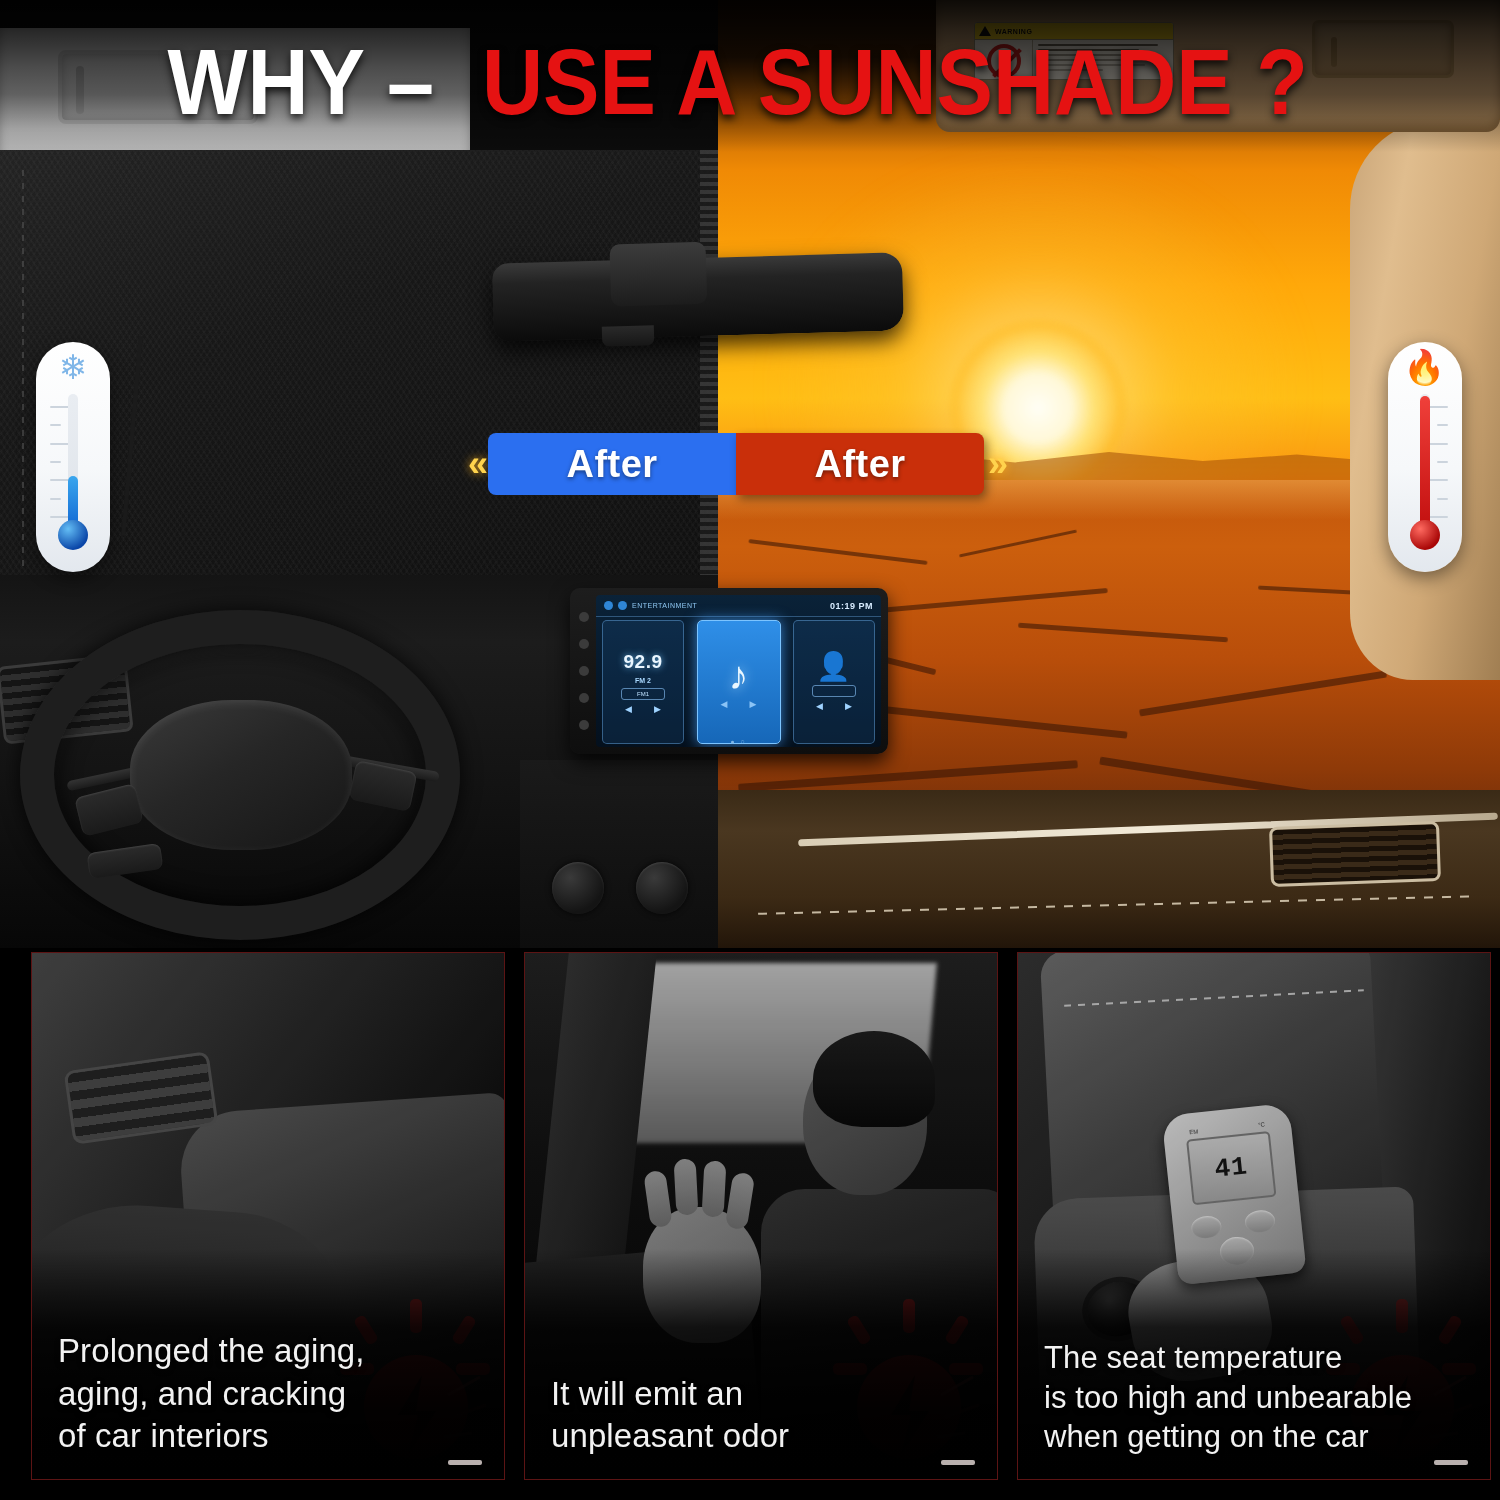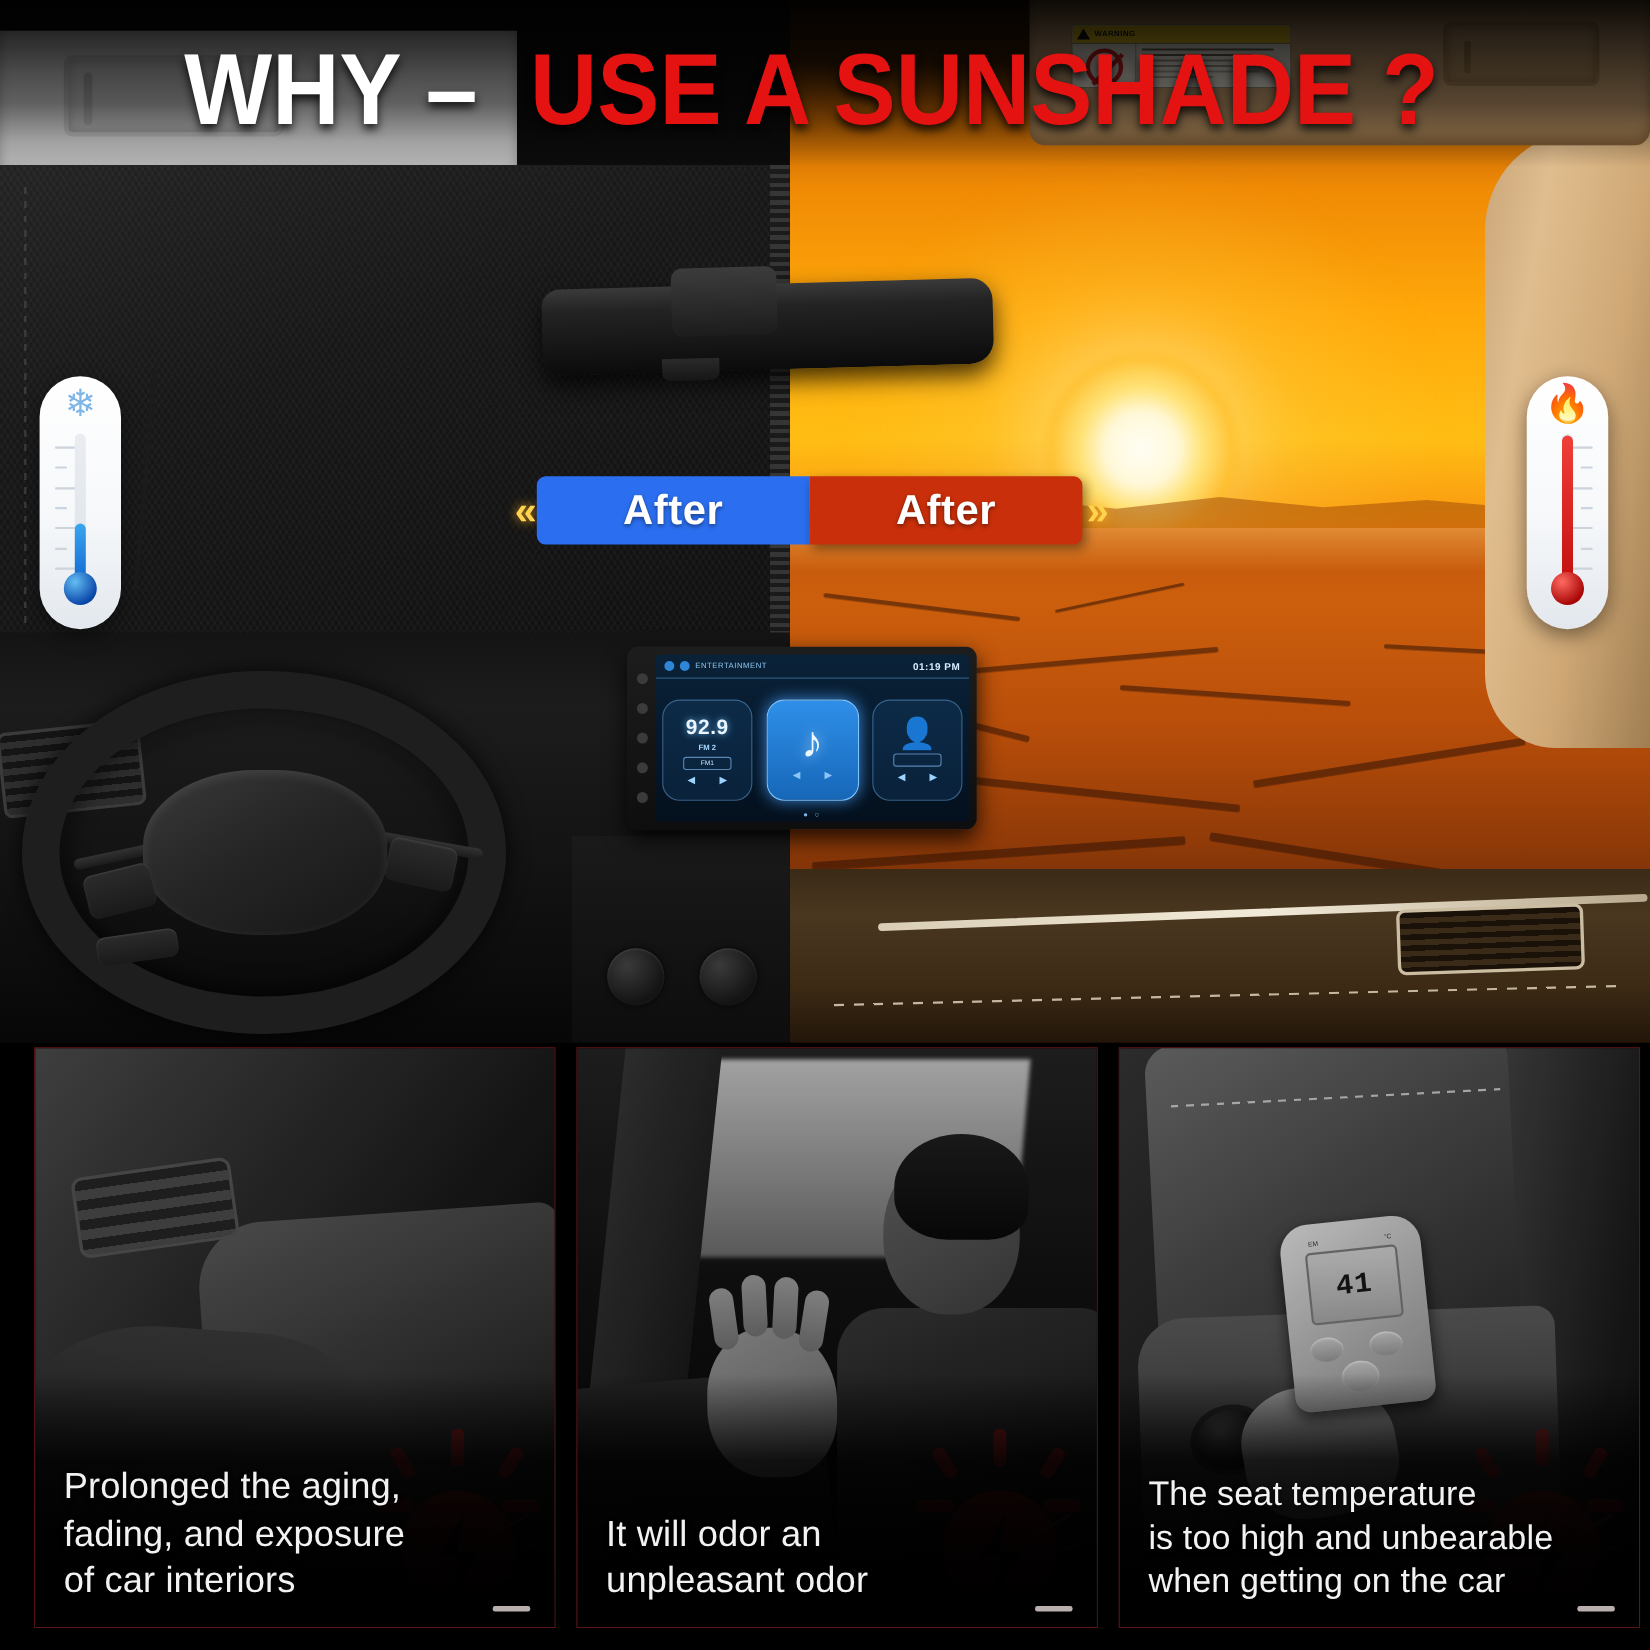--- a/index.html
+++ b/index.html
@@ -133,21 +133,21 @@
   .ikey { width:10px; height:10px; border-radius:50%; background:#3b3b3b; }
   .screen { width:285px; height:152px; border-radius:4px; overflow:hidden; position:relative;
             background:linear-gradient(#0a2238 0%, #06182a 55%, #04101d 100%); }
   .scr-top { height:22px; display:flex; align-items:center; justify-content:space-between;
              padding:0 8px; border-bottom:1px solid rgba(120,190,255,.35); }
   .scr-top-left { display:flex; align-items:center; gap:5px; }
   .scr-dot { width:9px; height:9px; border-radius:50%; background:#2f86d6; }
   .scr-src { font-size:7px; color:#8fc7f2; letter-spacing:.5px; }
   .scr-clock { font-size:9px; color:#d8ecff; font-weight:bold; letter-spacing:.5px; }
   .scr-body { display:flex; height:130px; align-items:center; justify-content:space-between; padding:5px 6px; }
-  .tile { border:1px solid rgba(120,190,255,.4); border-radius:16px; height:92px;
+  .tile { border:1px solid rgba(120,190,255,.4); border-radius:5px; height:124px;
           display:flex; flex-direction:column; align-items:center; justify-content:center; gap:4px; }
   .tile.radio { width:82px; background:rgba(30,90,150,.22); }
   .tile.music { width:84px; background:linear-gradient(#2f8fe8,#1667b8); border:1px solid #7cc4ff;
                 box-shadow:0 0 14px rgba(70,160,255,.75); }
   .tile.phone { width:82px; background:rgba(30,90,150,.22); }
   .freq { font-size:19px; font-weight:bold; color:#eaf6ff; letter-spacing:.5px;
           text-shadow:0 0 7px rgba(120,200,255,.85); }
   .band { font-size:7px; color:#a9d8ff; font-weight:bold; }
   .pill { width:44px; height:12px; border:1px solid rgba(140,200,255,.6); border-radius:3px;
           font-size:6px; color:#bfe2ff; display:flex; align-items:center; justify-content:center; }
@@ -495,21 +495,21 @@
         <path d="M82 76 L58 116 h20 l-10 40 L96 112 H76 z" fill="#1a0505" opacity=".85"></path>
         <g stroke="#c04a4a" stroke-width="3" opacity=".55" fill="none">
           <path d="M108 96 L140 78"></path>
             <path d="M112 118 L146 106"></path>
             <path d="M104 138 L132 134"></path>
         </g>
       </svg>
       <div class="cap-scrim"></div>
       <div class="cap">
         <span class="ln">Prolonged the aging,</span>
-        <span class="ln">fading, and exposure</span>
+        <span class="ln">aging, and cracking</span>
         <span class="ln">of car interiors</span>
       </div>
       <div class="cap-dash"></div>
     </div>
 
     <div class="panel p2">
       <div class="ph p2a">
         <div class="p2-win"></div>
         <div class="p2-pillar"></div>
         <div class="p2-door"></div>
@@ -533,21 +533,21 @@
         </g>
         <path d="M82 76 L58 116 h20 l-10 40 L96 112 H76 z" fill="#1a0505" opacity=".85"></path>
         <g stroke="#c04a4a" stroke-width="3" opacity=".55" fill="none">
           <path d="M108 96 L140 78"></path>
             <path d="M112 118 L146 106"></path>
             <path d="M104 138 L132 134"></path>
         </g>
       </svg>
       <div class="cap-scrim"></div>
       <div class="cap">
-        <span class="ln">It will odor an</span>
+        <span class="ln">It will emit an</span>
         <span class="ln">unpleasant odor</span>
       </div>
       <div class="cap-dash"></div>
     </div>
 
     <div class="panel p3">
       <div class="ph p3a">
         <div class="p3-back"></div>
         <div class="p3-seat"></div>
         <div class="p3-stitch"></div>

